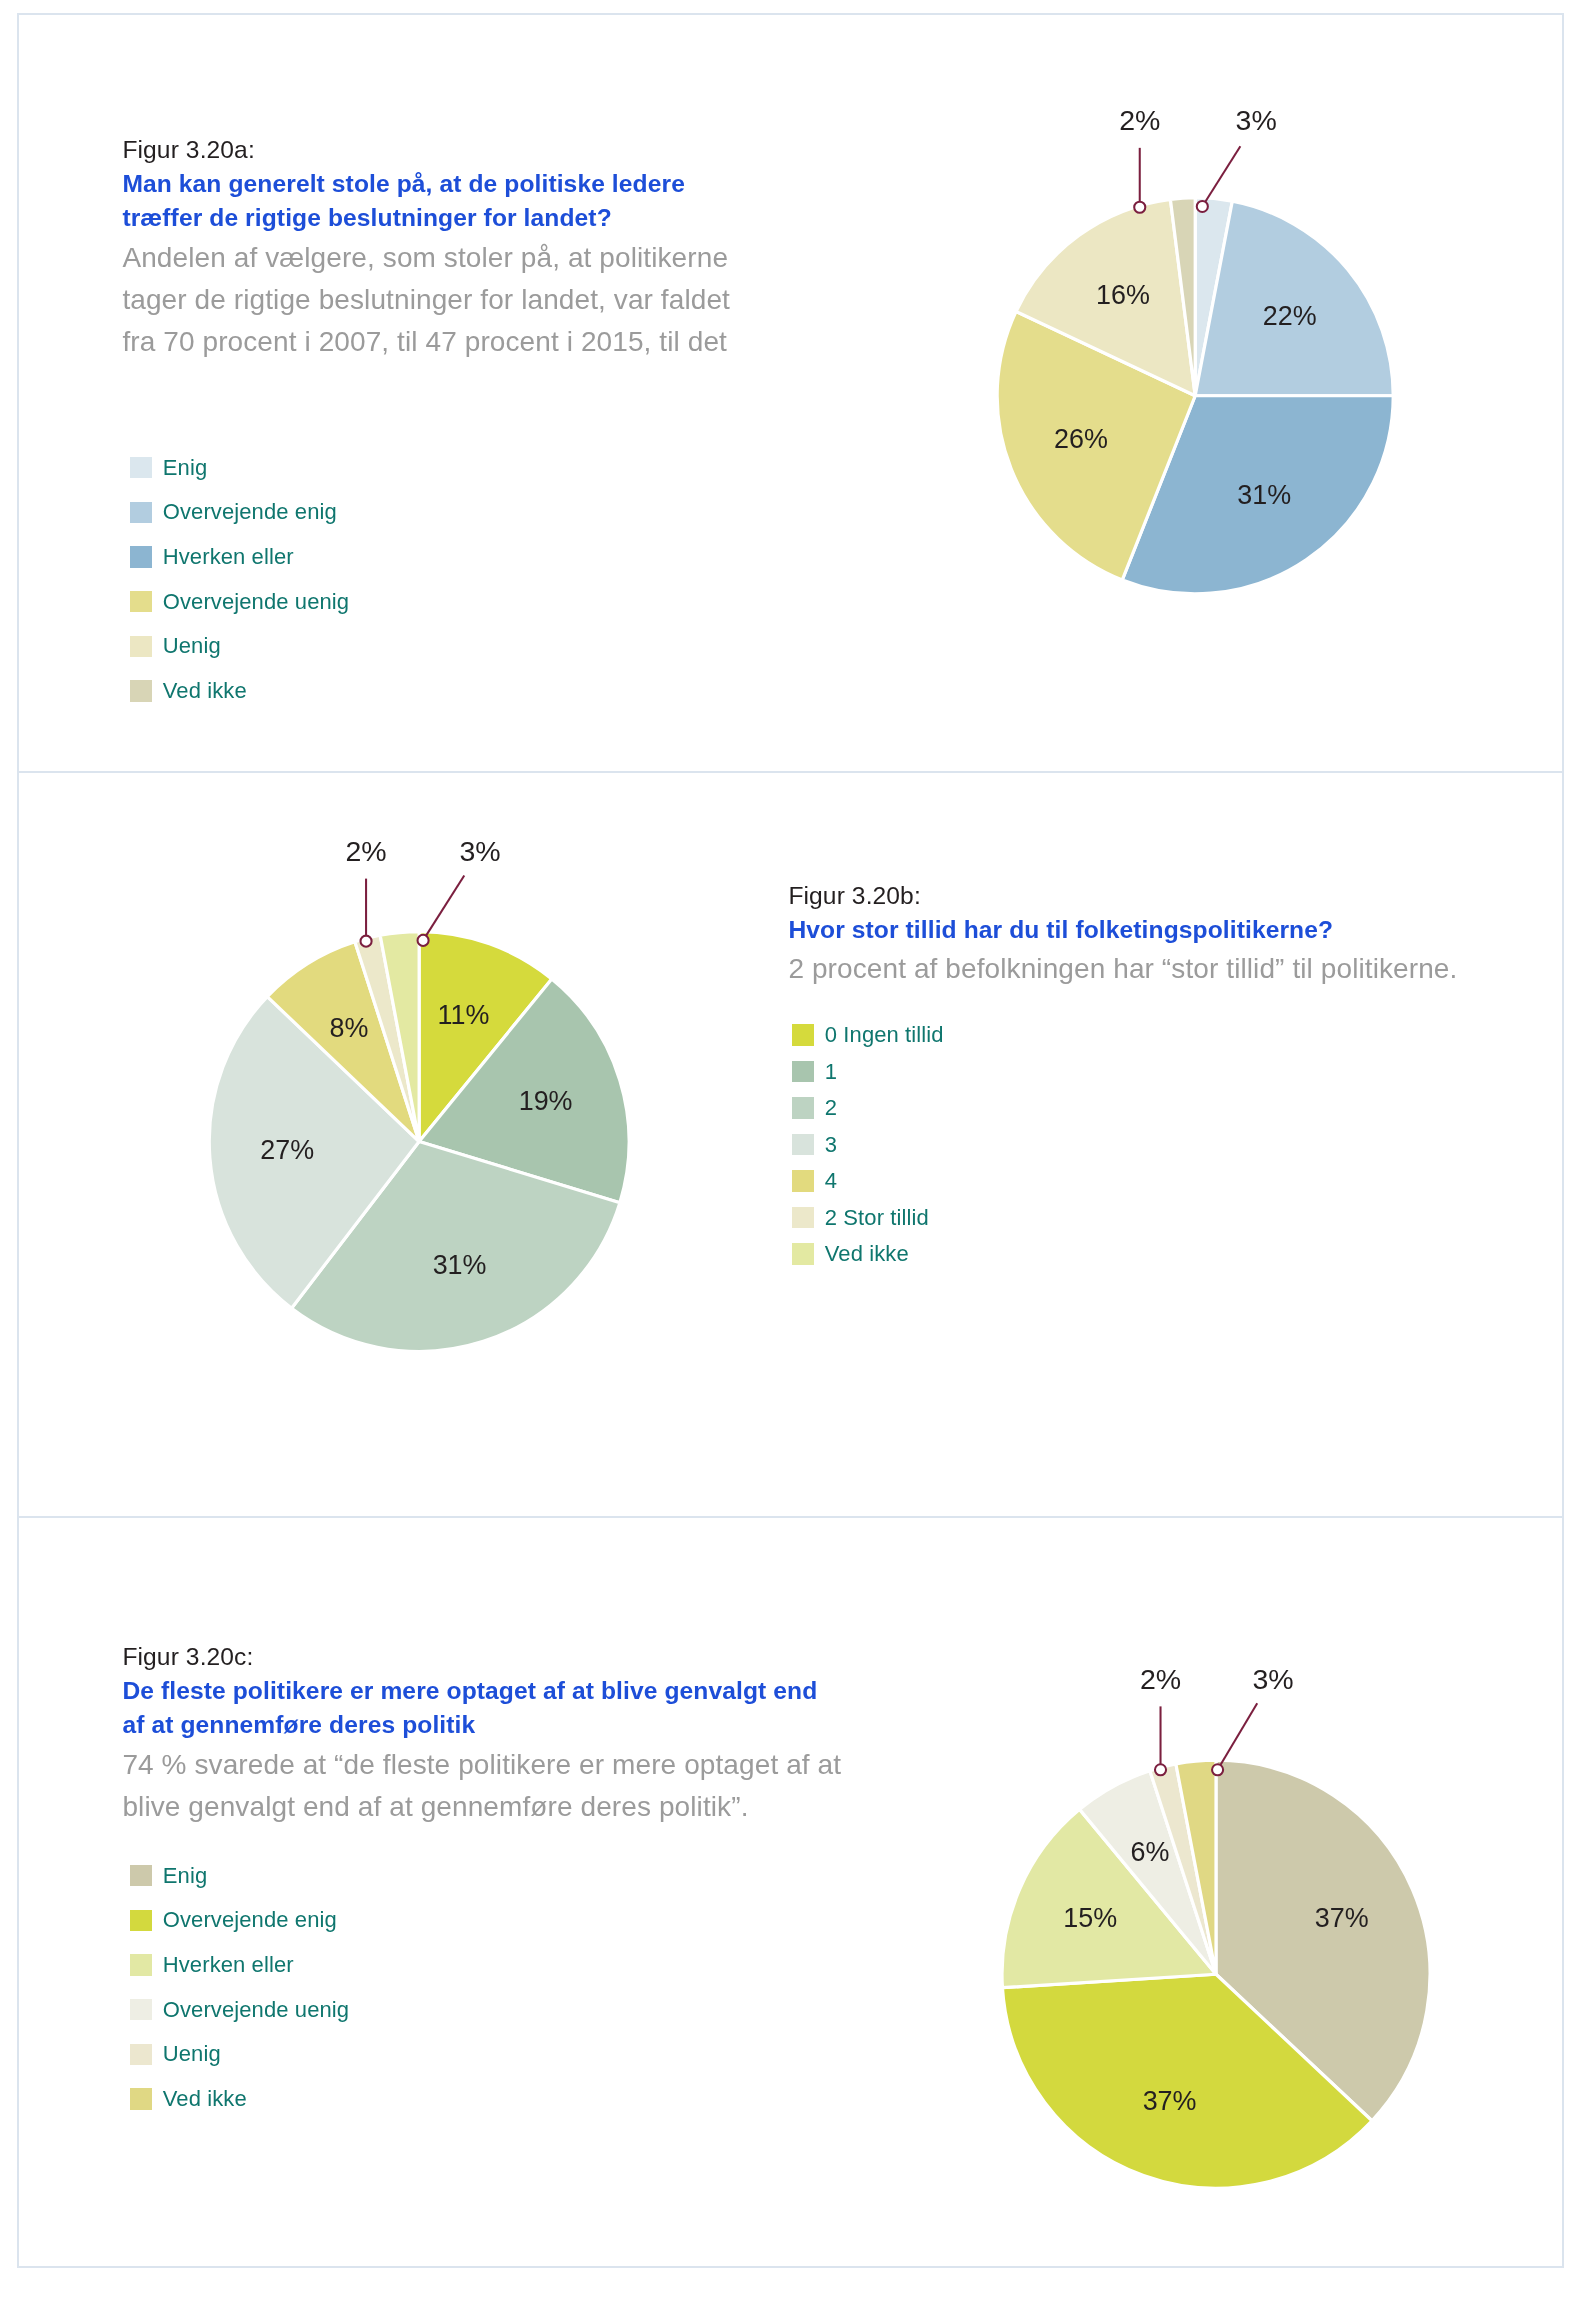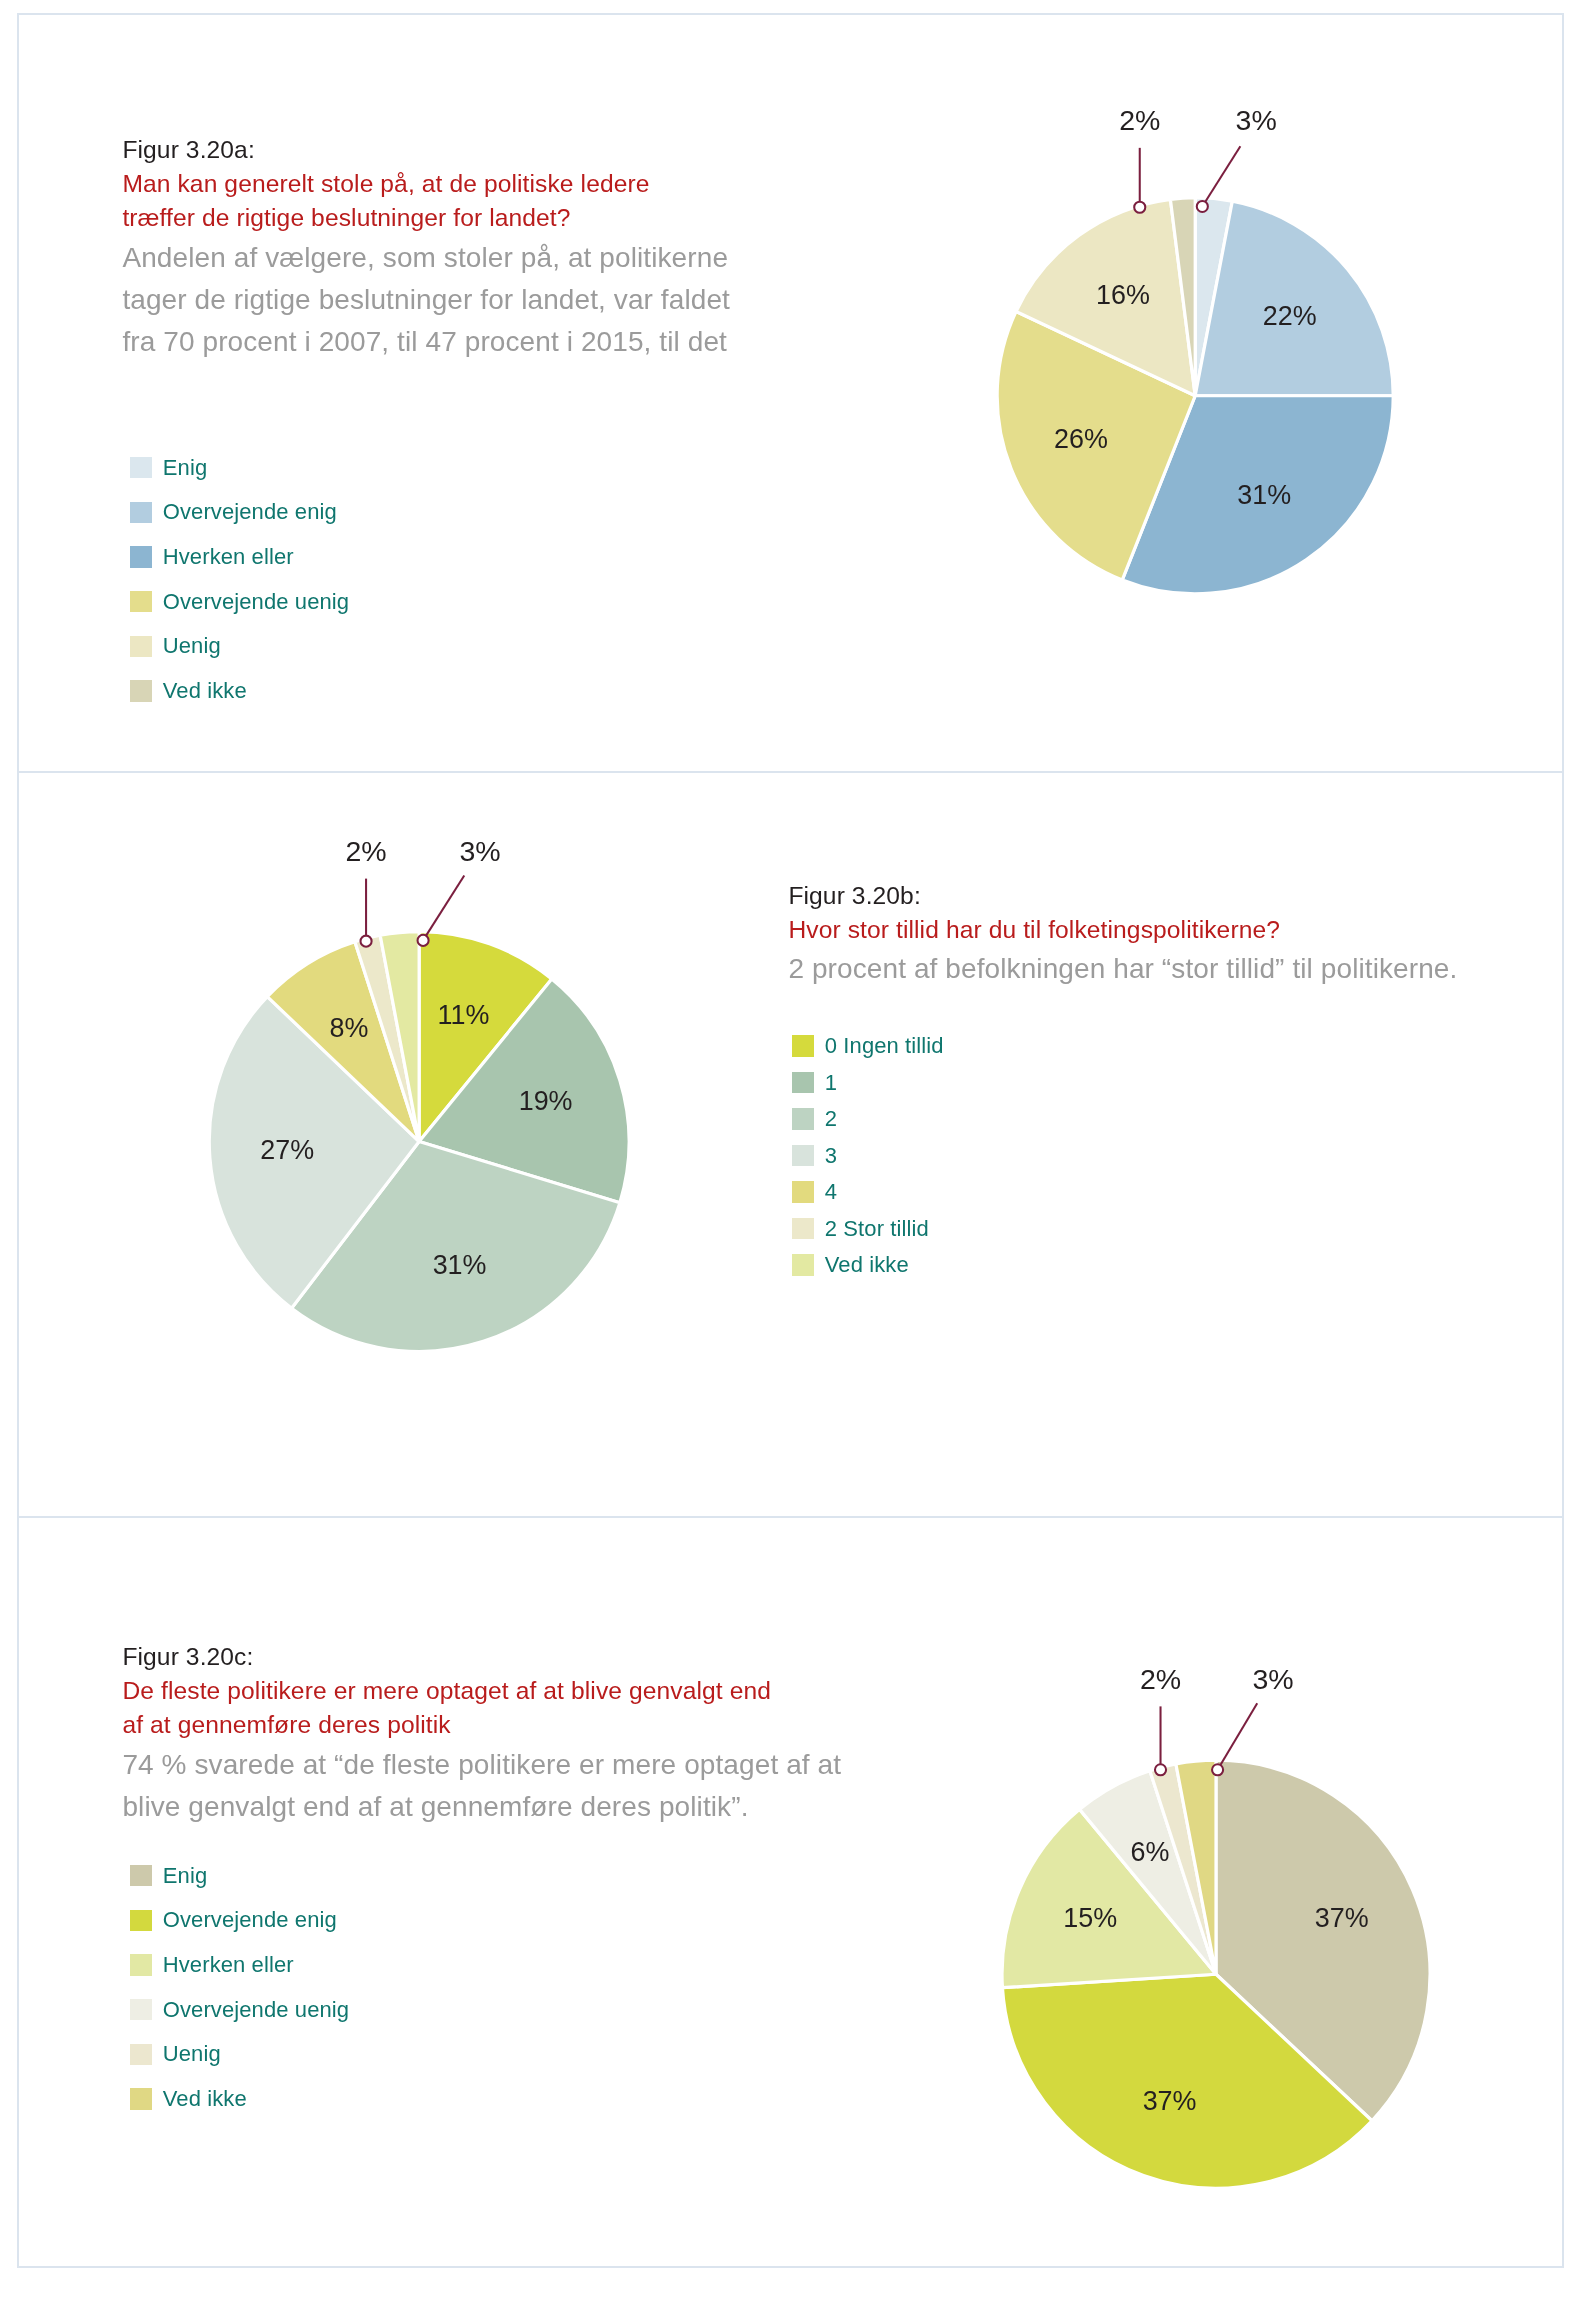--- a/index.html
+++ b/index.html
@@ -39,22 +39,22 @@
   
   .textblock { position: absolute; }
   .fig-label {
     font-size: 24.6px;
     color: #231f20;
     line-height: 1.32;
     letter-spacing: 0.1px;
   }
   .fig-title {
     font-size: 24.6px;
-    color: #b91c1c;
-    font-weight: 400;
+    color: #1d4ed8;
+    font-weight: 700;
     line-height: 1.34;
     letter-spacing: 0.1px;
     margin-top: 1.6px;
   }
   .fig-desc {
     font-size: 28px;
     color: #9b9b9b;
     line-height: 1.42;
     letter-spacing: 0.1px;
     margin-top: 2.4px;
@@ -175,21 +175,21 @@
   </div>
 
   <div class="panel panel-b">
 
     <div class="textblock" style="left:769px; top:107px; width:713px;">
       <div class="fig-label">Figur 3.20b:</div>
       <div class="fig-title">Hvor stor tillid har du til folketingspolitikerne?</div>
       <div class="fig-desc">2 procent af befolkningen har “stor tillid” til politikerne.</div>
     </div>
 
-    <div class="legend legend-tight" id="legend-b" style="left:773px; top:260px;">
+    <div class="legend legend-tight" id="legend-b" style="left:773px; top:249px;">
         <div class="legend-item">
           <span class="legend-swatch" style="background: rgb(213, 218, 60);"></span>
           <span class="legend-label">0 Ingen tillid</span>
         </div>
         <div class="legend-item">
           <span class="legend-swatch" style="background: rgb(168, 197, 174);"></span>
           <span class="legend-label">1</span>
         </div>
         <div class="legend-item">
           <span class="legend-swatch" style="background: rgb(189, 211, 194);"></span>

